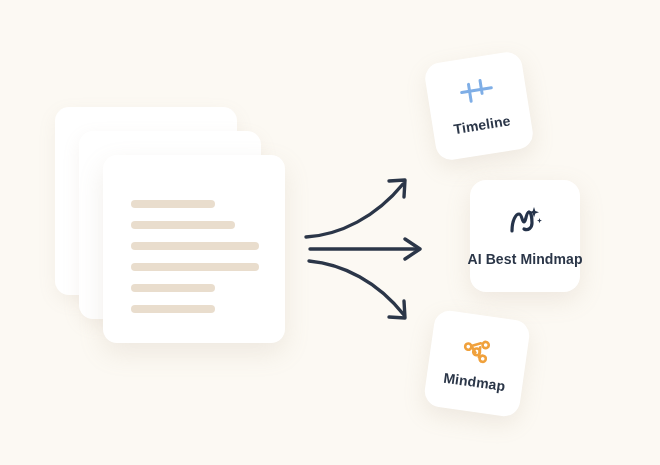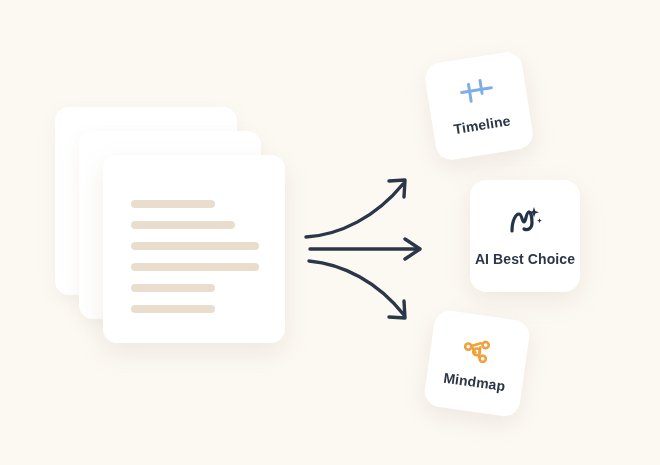--- a/index.html
+++ b/index.html
@@ -179,21 +179,21 @@
 
   <div class="opt-card" id="card-ai">
     <span class="opt-icon">
       <svg width="34" height="32" viewBox="0 0 34 32" fill="none">
         <path d="M4,26 C4,15 8,9 11,9 C14,9 14,17 16,17 C18,17 18,7 21,7" stroke="#25334A" stroke-width="3.2" stroke-linecap="round" stroke-linejoin="round"></path>
         <path d="M21,7 C23,7 24,13 24,18 C24,23 20,26 16,24" stroke="#25334A" stroke-width="3.2" stroke-linecap="round" stroke-linejoin="round"></path>
         <path d="M26,2 L27.3,6 L31,7.3 L27.3,8.6 L26,12.5 L24.7,8.6 L21,7.3 L24.7,6 Z" fill="#25334A"></path>
         <path d="M31.5,13 L32.2,14.9 L34,15.6 L32.2,16.3 L31.5,18.2 L30.8,16.3 L29,15.6 L30.8,14.9 Z" fill="#25334A"></path>
       </svg>
     </span>
-    <span class="opt-label">AI Best Choice</span>
+    <span class="opt-label">AI Best Mindmap</span>
   </div>
 
   <div class="opt-card" id="card-mindmap">
     <span class="opt-icon">
       <svg width="32" height="26" viewBox="0 0 32 26" fill="none" stroke="#F0A13C" stroke-width="2.6" stroke-linecap="round">
         <path d="M8,9 L17,5"></path>
         <path d="M8,9 L13,15"></path>
         <path d="M17,19 L17,9"></path>
         <circle cx="5" cy="10" r="3.1"></circle>
         <circle cx="14" cy="14" r="3.4"></circle>

